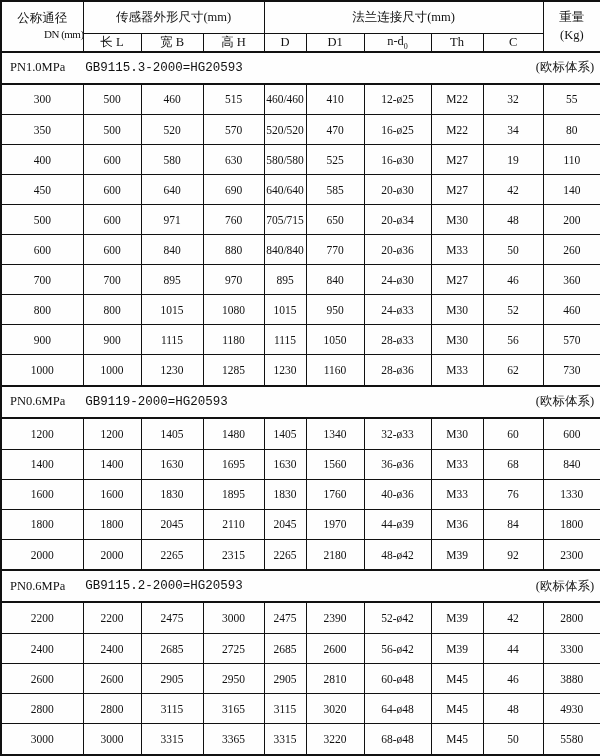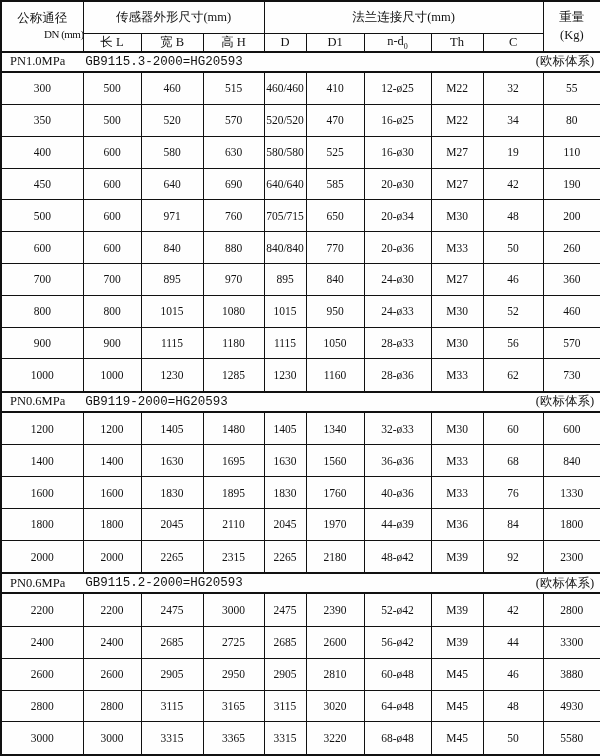--- a/index.html
+++ b/index.html
@@ -10,21 +10,21 @@
   table.spec{border:2px solid #111;}
   td{border:1px solid #111;text-align:center;vertical-align:middle;
      padding:0;font-size:11.5px;color:#111;overflow:hidden;white-space:nowrap;}
   thead td{font-size:12.5px;}
   tr.head1{height:32px;}
   tr.head2{height:16px;}
   thead tr.head2 td{border-bottom:2px solid #111;}
   .dn-cell div{line-height:1.45;}
   .dn-sub{font-size:11px;letter-spacing:-0.5px;padding-left:42px;}
   .wt-cell div{line-height:1.45;}
-  tr.section-row{height:20px;}
+  tr.section-row{height:32px;}
   tr.section-row td{border-top:2px solid #111;border-bottom:2px solid #111;}
   .sec{display:flex;align-items:center;font-size:12.5px;}
   .sec .pn{margin-left:8px;}
   .sec .std{margin-left:20px;font-family:Liberation Mono, monospace;}
   .sec .note{margin-left:auto;margin-right:6px;}
   sub{font-size:8px;}
 </style>
 </head>
 <body>
 
@@ -114,21 +114,21 @@
       <tr class="data-row">
         <td>450</td>
         <td>600</td>
         <td>640</td>
         <td>690</td>
         <td>640/640</td>
         <td>585</td>
         <td>20-ø30</td>
         <td>M27</td>
         <td>42</td>
-        <td>190</td>
+        <td>140</td>
       </tr>
       <tr class="data-row">
         <td>500</td>
         <td>600</td>
         <td>971</td>
         <td>760</td>
         <td>705/715</td>
         <td>650</td>
         <td>20-ø34</td>
         <td>M30</td>

